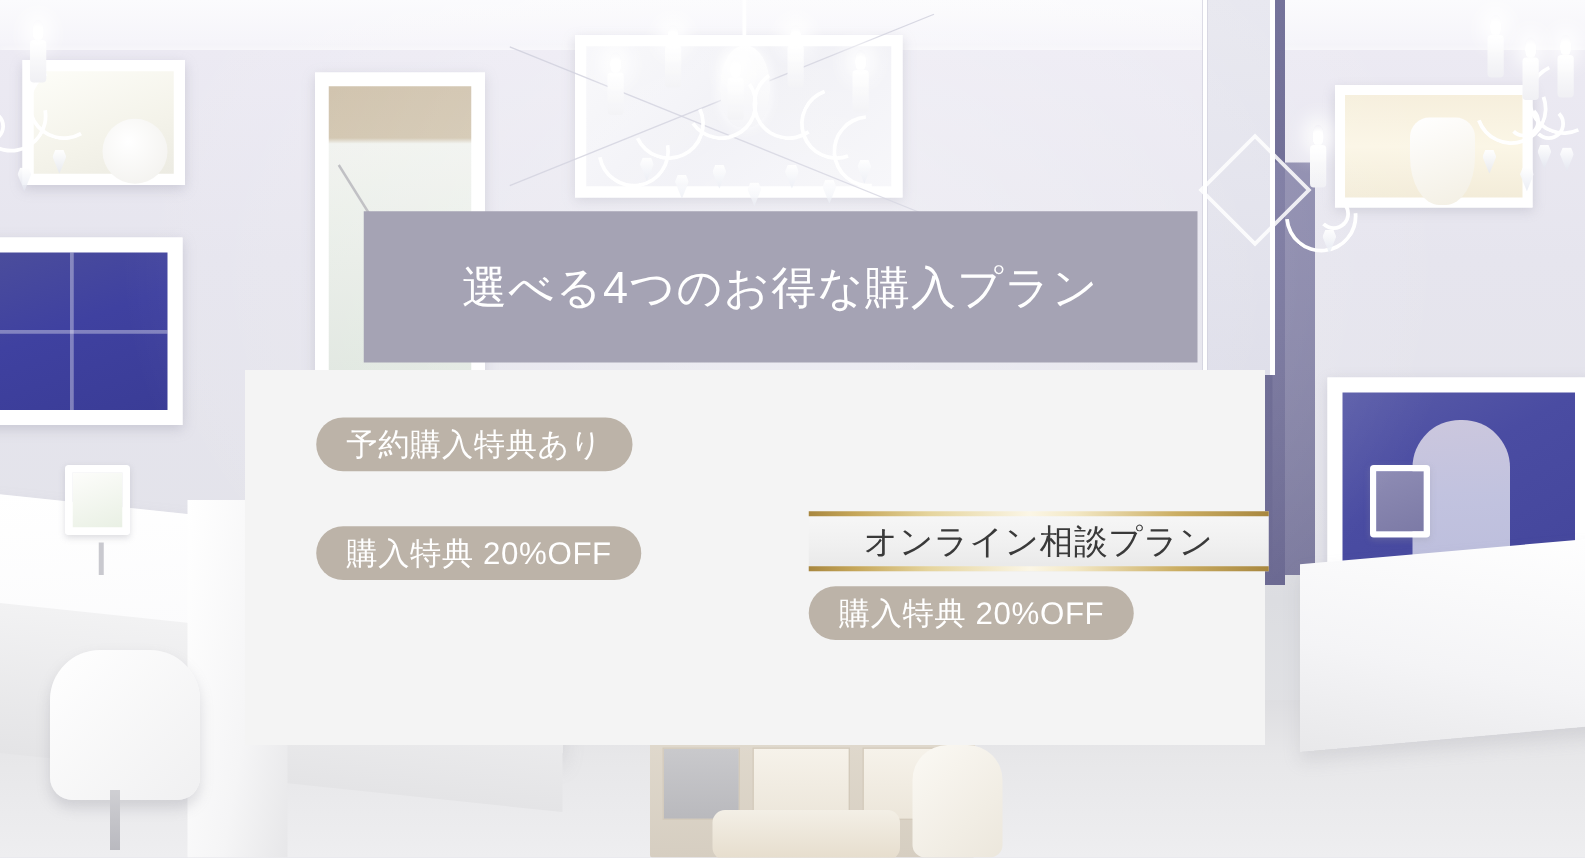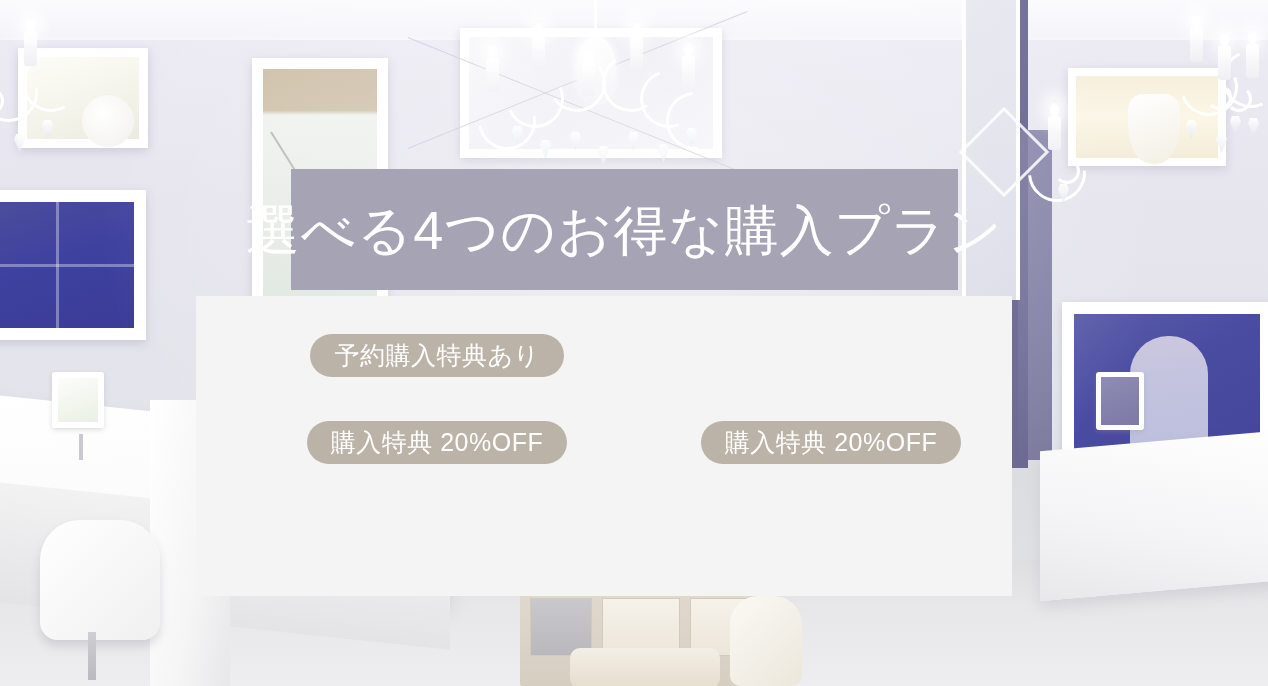--- a/index.html
+++ b/index.html
@@ -265,21 +265,21 @@
     position: absolute;
     left: 291px; top: 169px;
     width: 667px; height: 121px;
     background: #a5a3b4;
     display: flex;
     align-items: center;
     justify-content: center;
   }
   .title-text {
     color: #ffffff;
-    font-size: 54px;
+    font-size: 36px;
     line-height: 1;
     letter-spacing: 1px;
     font-weight: 400;
     white-space: nowrap;
   }
 
   
   .plans-panel {
     position: absolute;
     left: 196px; top: 296px;
@@ -311,21 +311,21 @@
   }
   .plan-header::before { top: 0; }
   .plan-header::after  { bottom: 0; }
   .plan-title {
     font-size: 27px;
     color: #3a3a3a;
     letter-spacing: .5px;
     white-space: nowrap;
   }
   .plan-badge-row {
-    display: flex; justify-content: center;
+    display: flex; 
     margin-top: 12px;
   }
   .plan-badge {
     display: inline-flex; align-items: center; justify-content: center;
     height: 43px;
     padding: 0 24px;
     border-radius: 22px;
     background: #bcb3a8;
     color: #ffffff;
     font-size: 25px;
@@ -459,20 +459,23 @@
       <div class="plan-card">
       </div>
 
       <div class="plan-card">
         <div class="plan-badge-row">
           <span class="plan-badge">購入特典 20%OFF</span>
         </div>
       </div>
 
       <div class="plan-card">
+        <div class="plan-header">
+          <span class="plan-title">オンライン相談プラン</span>
+        </div>
         <div class="plan-badge-row">
           <span class="plan-badge">購入特典 20%OFF</span>
         </div>
       </div>
 
     </div>
   </div>
 
 </div>
 

